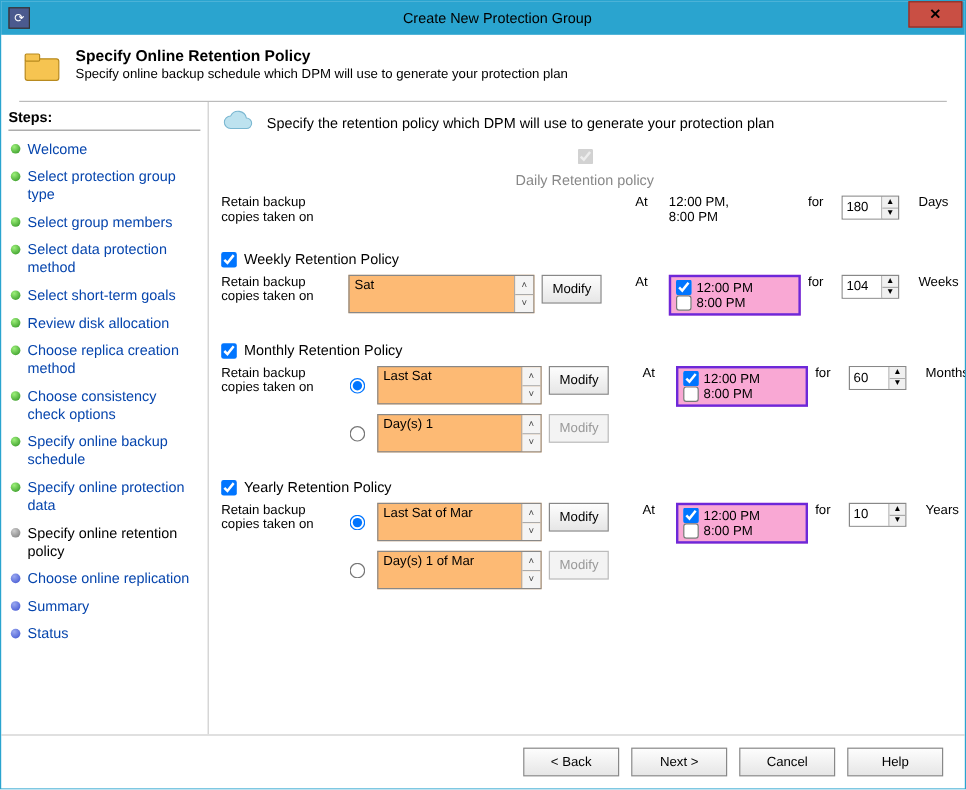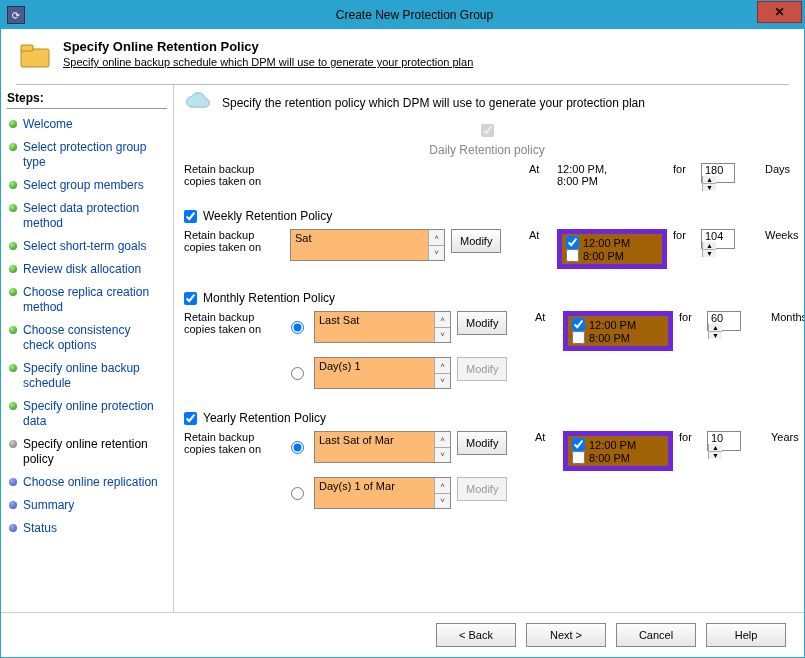--- a/index.html
+++ b/index.html
@@ -52,21 +52,21 @@
   font-weight: bold;
 }
 .header {
   padding: 10px 18px 6px 18px;
   display: flex;
   align-items: flex-start;
   gap: 12px;
 }
 .header-icon svg { width: 32px; height: 32px; }
 .header-text h3 { font-size: 13px; font-weight: bold; margin-bottom: 2px; }
-.header-text p { font-size: 11px; color: #000; text-decoration: underline; }
+.header-text p { font-size: 11px; color: #000; }
 .hr { border-top: 1px solid #bbb; margin: 4px 15px 0 15px; }
 .body {
   flex: 1;
   display: flex;
   overflow: hidden;
 }
 .sidebar {
   width: 172px;
   border-right: 0;
   padding: 6px 6px;
@@ -121,25 +121,25 @@
   border: 1px solid #888;
   background: linear-gradient(#fdfdfd,#e6e6e6);
   height: 24px;
   padding: 0 8px;
   font-size: 11px;
   cursor: pointer;
 }
 .btn.disabled { color: #999; border-color:#bbb; background:#f3f3f3; cursor:default;}
 .atcol { font-size: 11px; text-align:left;}
 .timebox {
-  border: 5px solid #6d28d9; background:#a16207; padding: 2px 4px; font-size:11px;
+  border: 2px solid #6d28d9; background:#f9a8d4; padding: 2px 4px; font-size:11px;
 }
 .timebox label { display:flex; align-items:center; gap:4px; }
 .spinnerfield {
-  display: inline-flex; border:1px solid #888; height:20px; background:#fff; align-items:stretch;flex-direction:column;
+  display: inline-flex; border:1px solid #888; height:20px; background:#fff; align-items:stretch;
 }
 .spinnerfield input { width:32px; border:none; font-size:11px; padding:0 3px; text-align:left;}
 .spinnerfield .sp { width:14px; border-left:1px solid #aaa; display:flex; flex-direction:column;}
 .spinnerfield .sp div{flex:1; font-size:7px; display:flex; align-items:center; justify-content:center; background:#f0f0f0; border-bottom:1px solid #aaa;}
 .spinnerfield .sp div:last-child{border-bottom:none;}
 .unit { font-size:11px; }
 .radio-col { display:flex; align-items:center; justify-content:flex-end; padding-right:4px; height:32px;}
 .bottom-buttons {
   display:flex; justify-content:flex-end; gap:10px;
   padding: 10px 18px;

